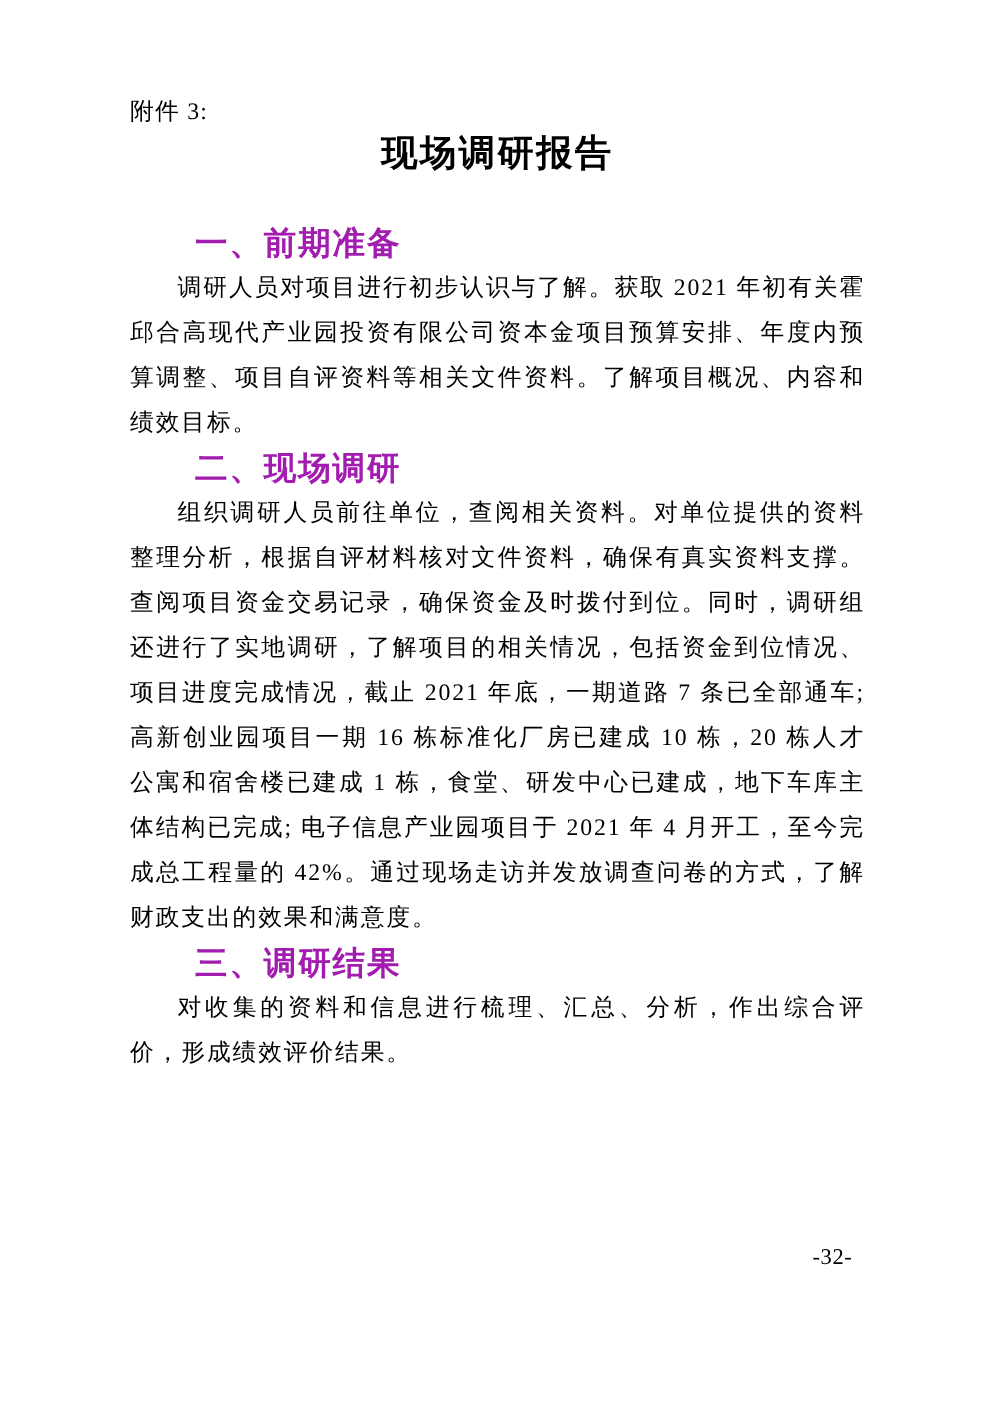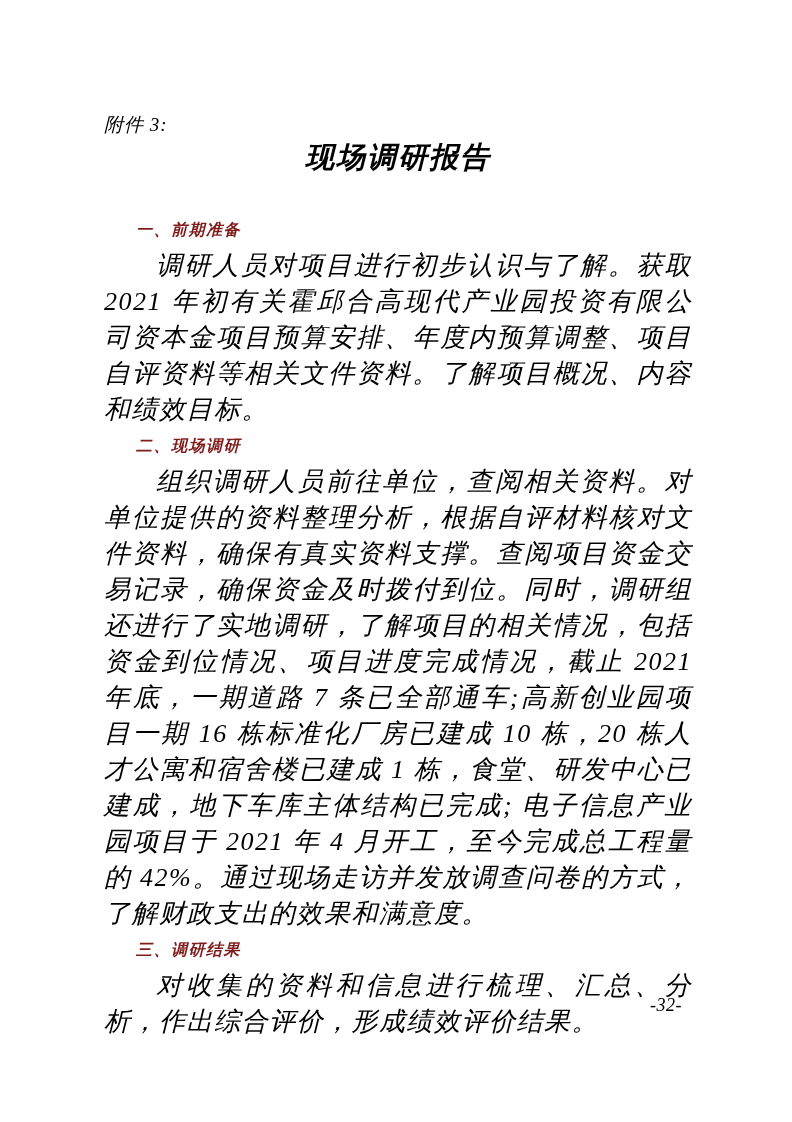--- a/index.html
+++ b/index.html
@@ -7,48 +7,47 @@
     background: #ffffff;
     font-family: "Liberation Serif", "DejaVu Serif", serif;
     color: #000000;
   }
   .page {
     position: relative;
     width: 792px;
     height: 1122px;
     margin: 0 auto;
     background: #ffffff;
-    padding: 112px 100px 0 104px;
+    padding: 77px 100px 0 104px;
     overflow: hidden;
-    font-style: italic;
   }
   .attachment-label {
     font-size: 19px;
     letter-spacing: 1px;
     line-height: 26px;
     color: #000000;
   }
   .doc-title {
     font-size: 29px;
     font-weight: bold;
     text-align: center;
     letter-spacing: 2px;
     margin-bottom: 34px;
     color: #000000;
   }
   .section-heading {
-    font-size: 16px;
+    font-size: 26px;
     font-weight: bold;
     letter-spacing: 1.5px;
     line-height: 36px;
     text-indent: 2em;
-    color: #7f1d1d;
+    color: #a21caf;
   }
   .section-paragraph {
-    font-size: 26px;
+    font-size: 19px;
     letter-spacing: 1.5px;
     line-height: 36px;
     text-indent: 2em;
     text-align: justify;
     color: #000000;
   }
   .page-number {
     position: absolute;
     right: 110px;
     top: 995px;

